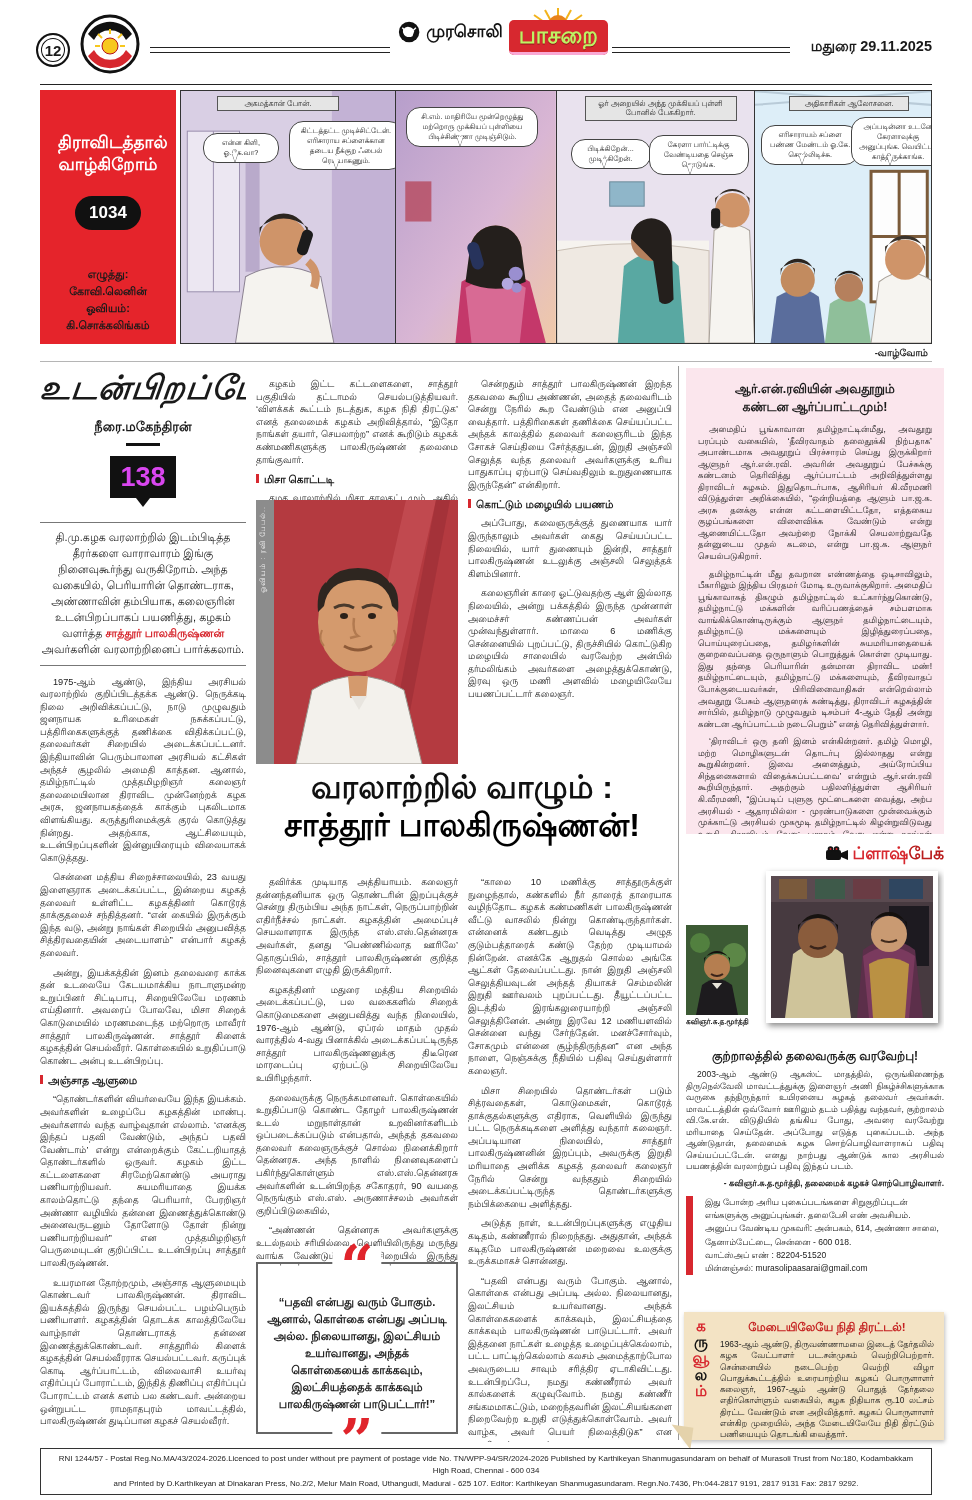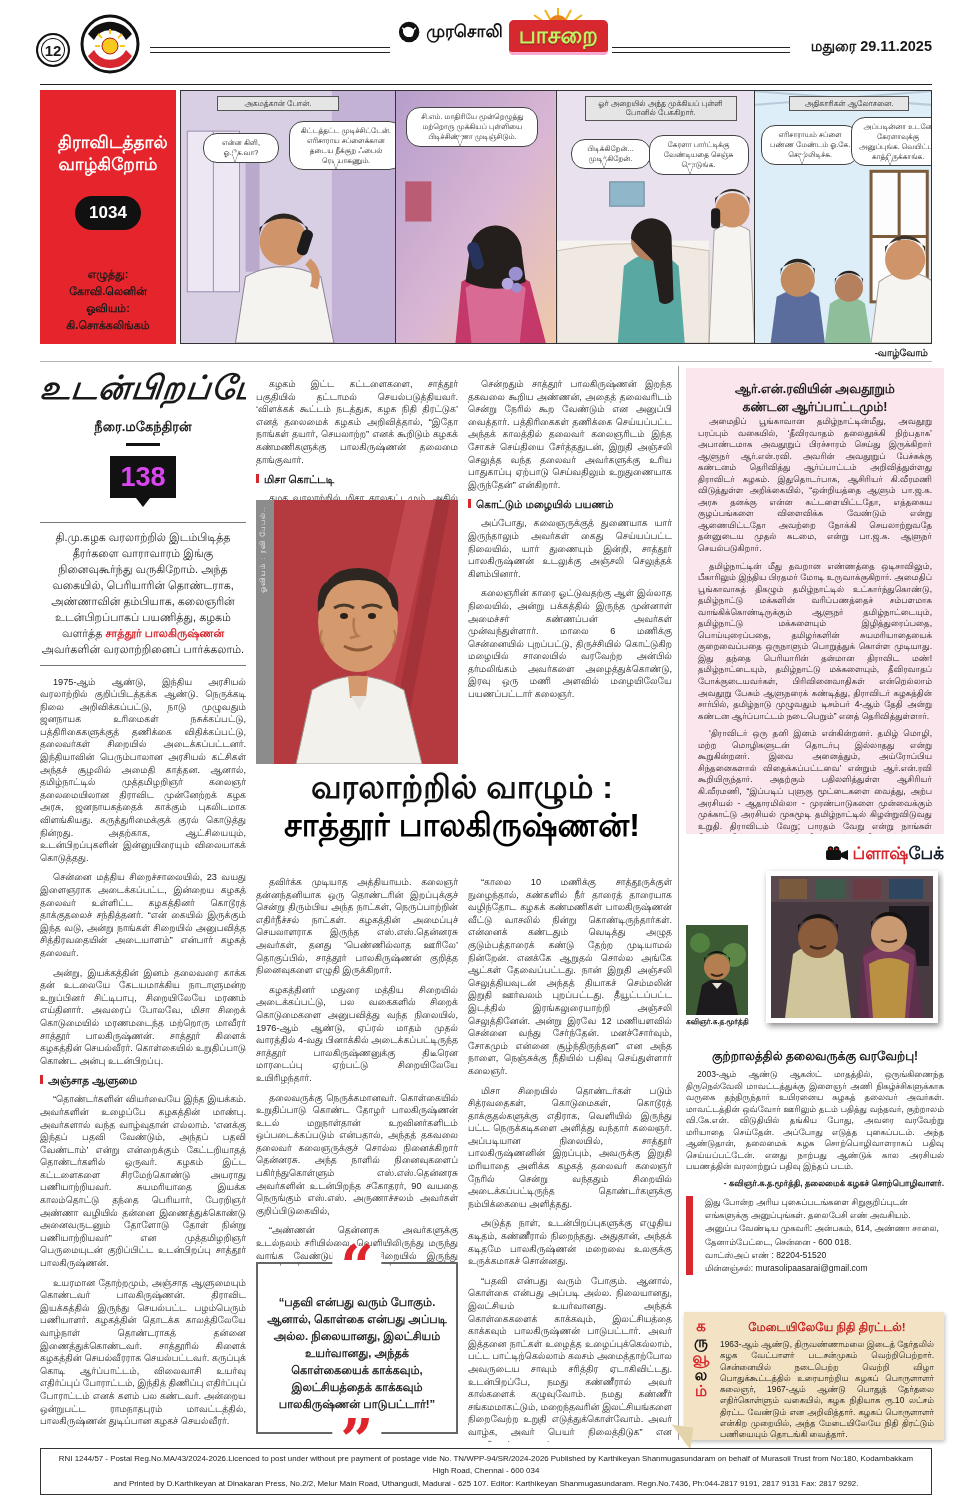--- a/index.html
+++ b/index.html
@@ -76,25 +76,25 @@
   .quote{left:256px;top:1262px;width:202px;height:172px;border:2px solid #666;box-sizing:border-box;}
   .qmark{position:absolute;left:50%;transform:translateX(-50%);background:#fff;color:#e0242b;
          font-size:58px;font-weight:900;line-height:0.6;padding:0 8px;font-family:"DejaVu Serif",serif;}
   .qtop{top:-14px;}
   .qbot{bottom:-26px;}
   .qtext{padding:30px 9px 0;font-size:11.3px;font-weight:bold;text-align:center;line-height:1.5;color:#222;}
 
   
   .pinkbox{left:686px;top:368px;width:258px;height:466px;background:#fbe6ed;box-sizing:border-box;
            padding:13px 12px;overflow:hidden;}
-  .pb-title{text-align:center;font-weight:900;font-size:12.5px;line-height:1.4;margin-bottom:0;}
+  .pb-title{text-align:center;font-weight:900;font-size:12.5px;line-height:1.4;margin-bottom:8px;}
   .pinkbox p{margin:0 0 6px;font-size:8.5px;line-height:1.36;text-align:justify;text-indent:11px;}
   .flash{left:686px;top:844px;width:258px;height:346px;overflow:hidden;}
   .fb-logo{text-align:right;font-size:17px;font-weight:900;}
-  .fb-red{color:#d7282f;} .fb-black{color:#0f172a;}
+  .fb-red{color:#d7282f;} .fb-black{color:#b91c1c;}
   .fb-photos{position:relative;height:172px;margin-top:4px;}
   .fb-main{position:absolute;right:6px;top:2px;width:172px;height:152px;background:#fff;
            border:5px solid #fff;box-shadow:2px 3px 6px rgba(0,0,0,.45);box-sizing:border-box;}
   .fb-main svg{width:100%;height:100%;display:block;}
   .fb-small{position:absolute;left:0;top:56px;width:62px;height:90px;}
   .fb-small svg{width:100%;height:100%;display:block;}
   .fb-smallcap{position:absolute;left:0;top:148px;width:78px;font-size:7.3px;font-weight:bold;}
   .fb-head{text-align:center;font-weight:900;font-size:12px;margin:8px 0 5px;}
   .flash p.fbody{margin:0 0 4px;font-size:8.5px;line-height:1.36;text-align:justify;text-indent:11px;}
   .fb-sig{text-align:right;font-size:8.3px;font-weight:bold;line-height:1.45;}

